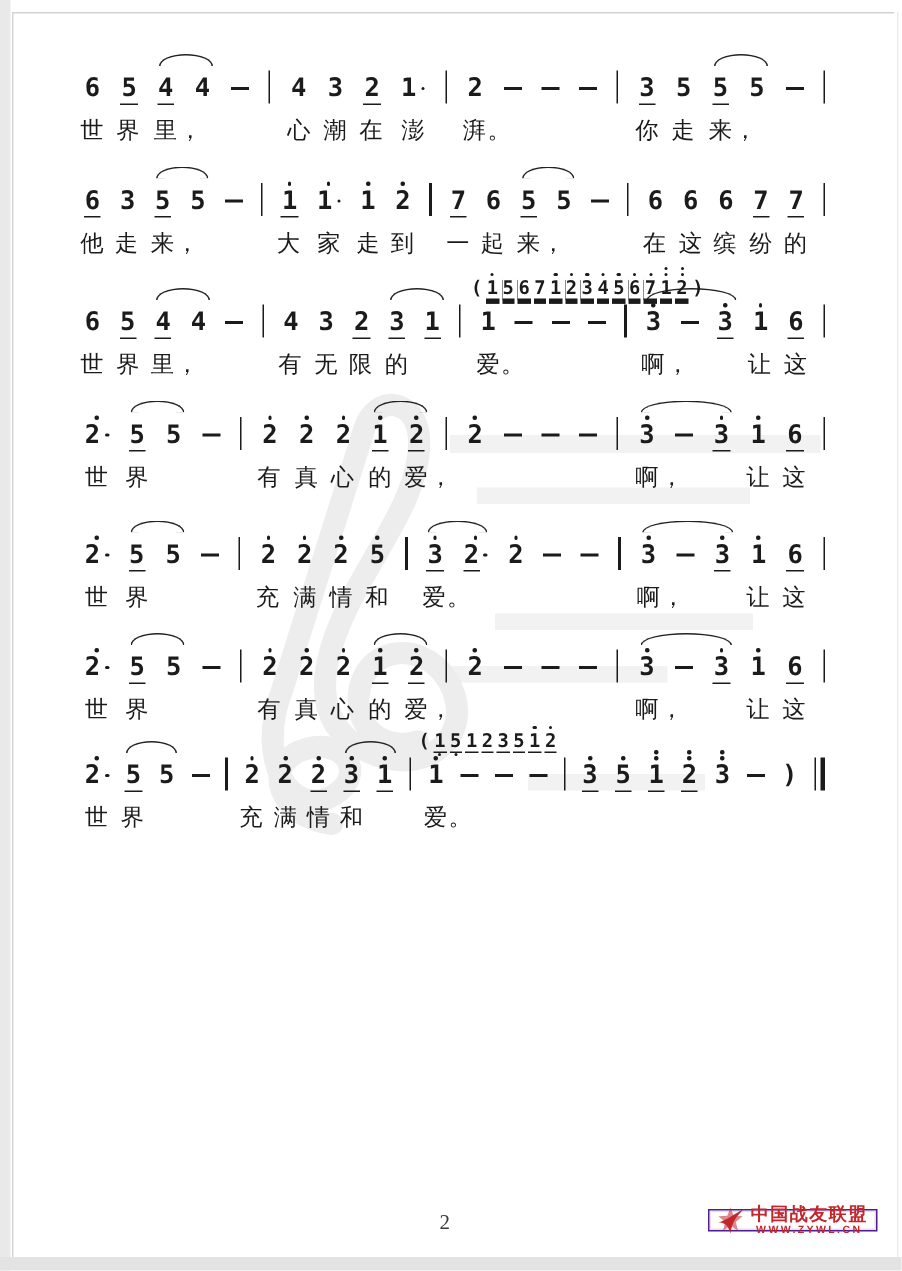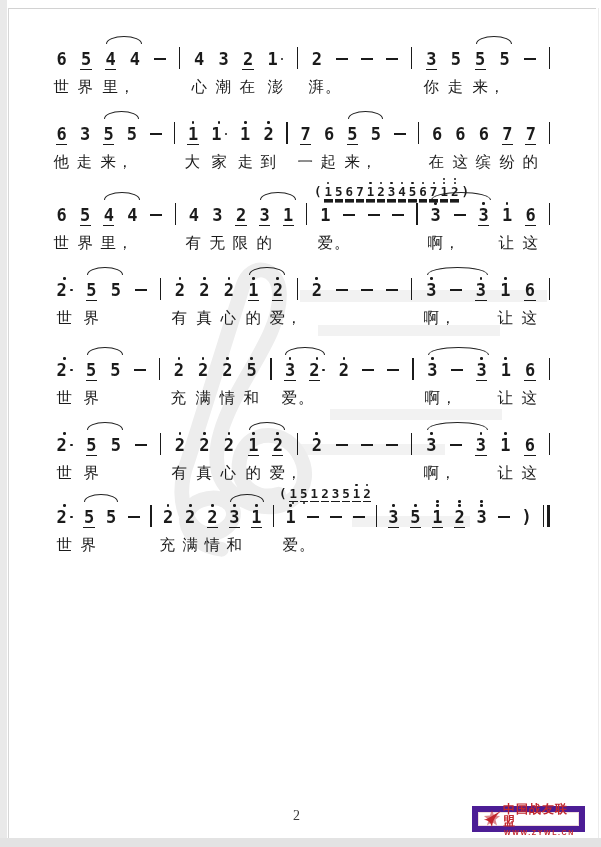--- a/index.html
+++ b/index.html
@@ -42,22 +42,22 @@
   .sm .grow{height:15px;}
   .sm .dz{height:7px;}
   .sm .bz{height:5px;padding-top:1px;}
   .sm .dot{width:2.2px;height:2.2px;}
   .lyr{position:absolute;top:37px;margin-left:-8px;white-space:nowrap;
        font-family:"Liberation Serif","DejaVu Serif",serif;font-size:15.5px;color:#1b1b1b;letter-spacing:1px;}
 
   
   .pageno{position:absolute;left:293px;top:808px;font-family:"Liberation Serif",serif;
           font-size:14px;color:#3a3a3a;}
-  .logo{position:absolute;left:472px;top:806px;width:113px;height:26px;background:#fff;
-        border:6px solid #4c1d95;box-shadow:0 0 0 1px #f1dcdc inset;display:flex;align-items:center;padding:0 3px;box-sizing:border-box;}
+  .logo{position:absolute;left:472px;top:806px;width:113px;height:15px;background:#fff;
+        border:1px solid #4c1d95;box-shadow:0 0 0 1px #f1dcdc inset;display:flex;align-items:center;padding:0 3px;box-sizing:border-box;}
   .logo .txt{display:flex;flex-direction:column;align-items:center;flex:1;line-height:1;}
   .logo .t1{font-size:12px;font-weight:bold;color:#c1272d;letter-spacing:1px;font-family:"Liberation Serif",serif;}
   .logo .t2{font-size:7px;font-weight:bold;color:#c1272d;letter-spacing:1.6px;margin-top:2px;font-family:"Liberation Sans",sans-serif;}
 </style>
 </head>
 <body>
 
 <div class="edge-left"></div>
 <div class="edge-topline"></div>
 <div class="edge-innerleft"></div>

